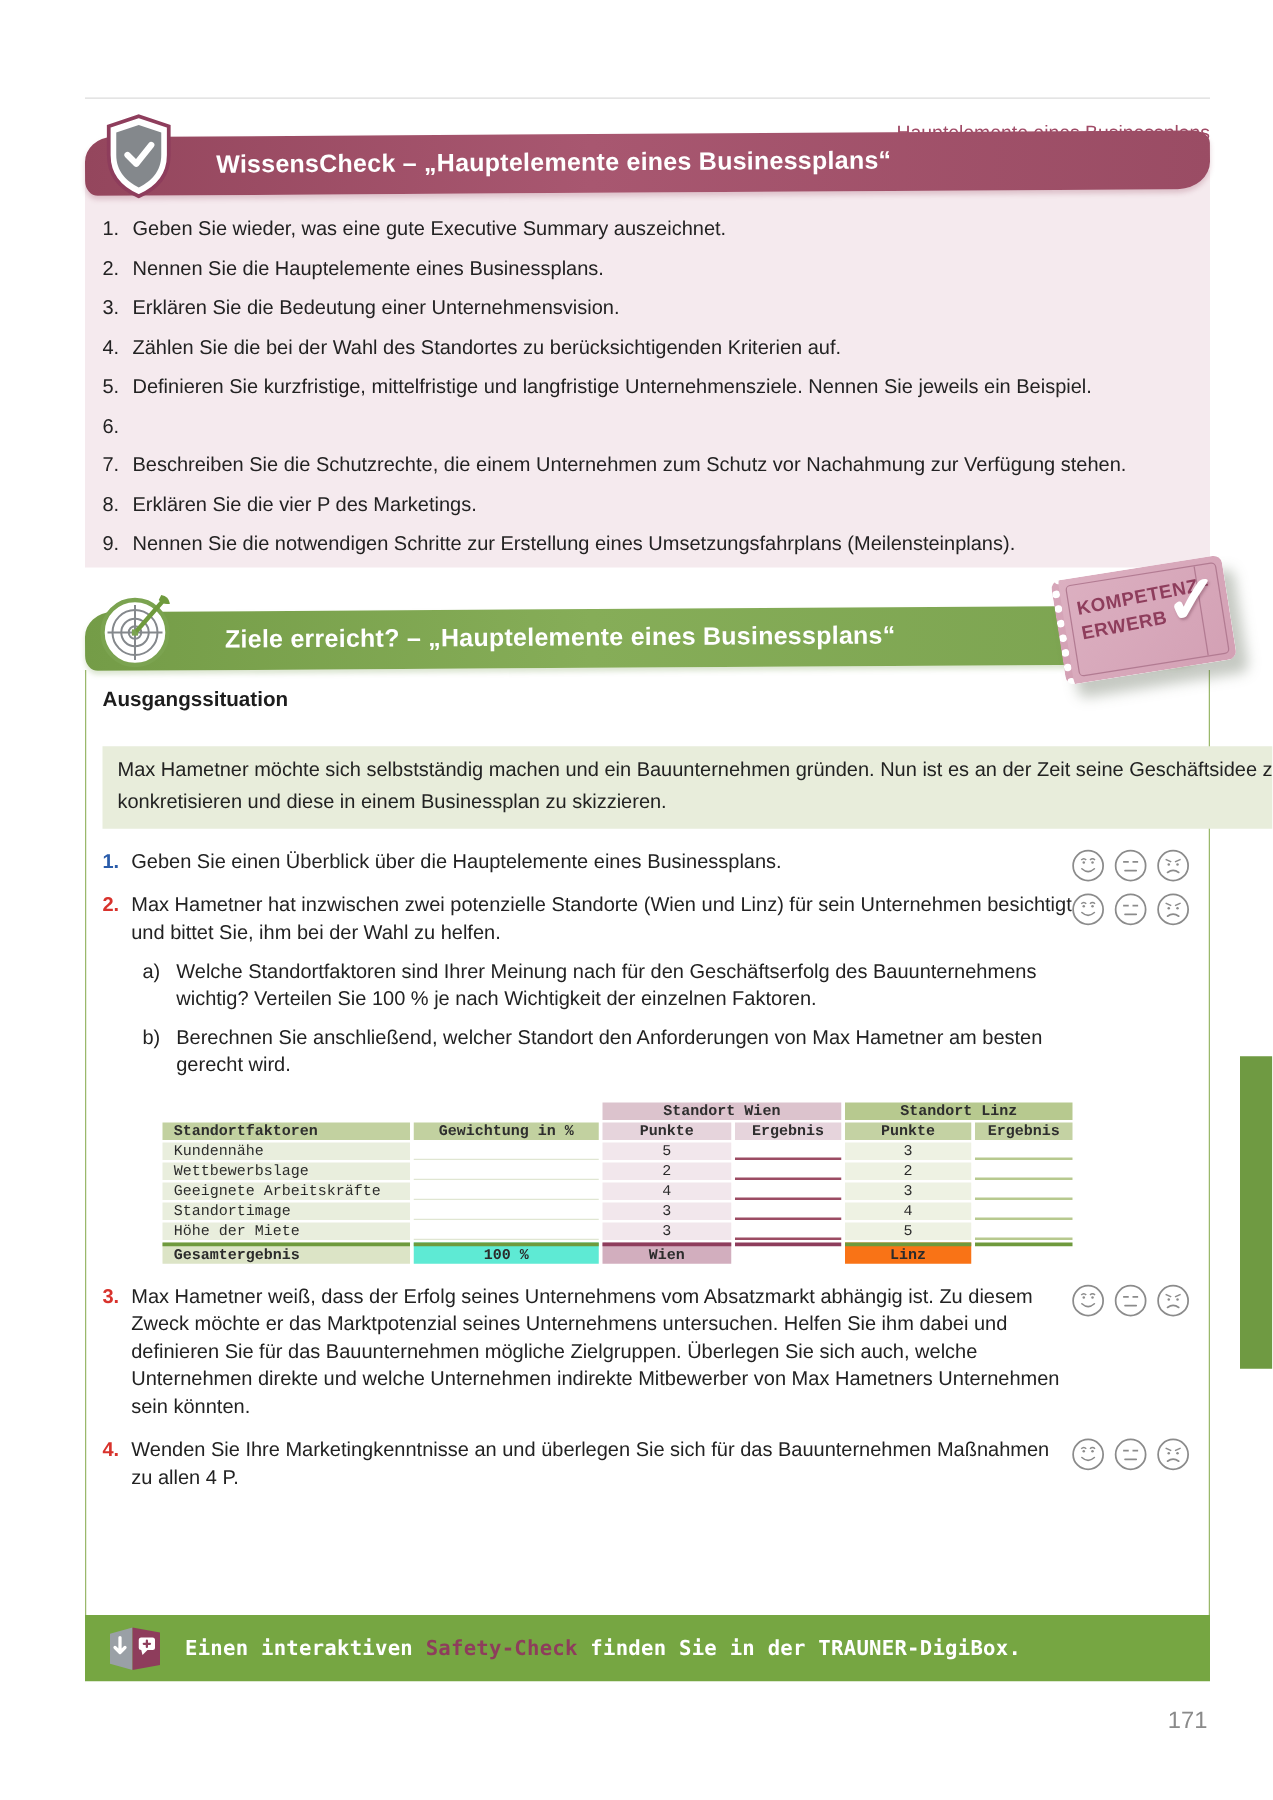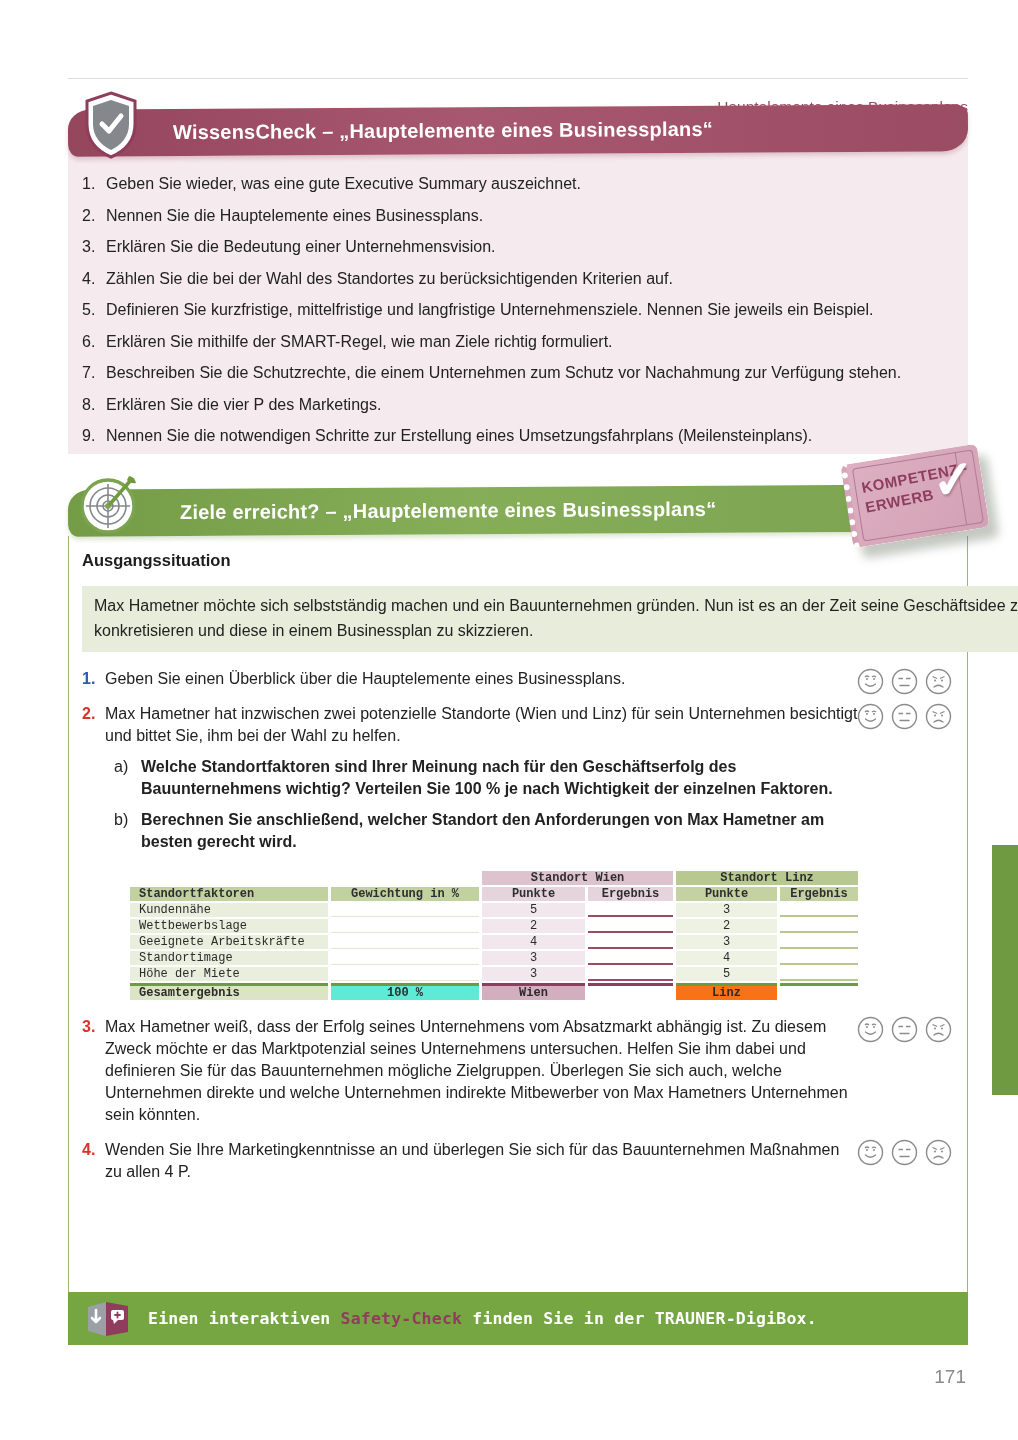--- a/index.html
+++ b/index.html
@@ -27,21 +27,21 @@
   .wc-section { position:absolute; left:68px; top:136px; width:900px; height:318px;
                 background:#f5eaee; padding:38px 16px 0 14px; }
   .wc-item { display:flex; margin-bottom:11.5px; font-size:16px; line-height:20px; color:#222; }
   .wc-num { width:24px; flex:0 0 24px; }
   .shield-wrap { position:absolute; left:82px; top:90px; }
 
   
   .ze-section { position:absolute; left:68px; top:536px; width:900px; height:756px;
                 background:#fff; border-left:1.5px solid #9ab86b; border-right:1.5px solid #9ab86b;
                 padding:15px 13px 0 13px; }
-  .ausgang-heading { font-size:16.5px; font-weight:bold; color:#1d1d1d; margin-bottom:16px; }
+  .ausgang-heading { font-size:16.5px; font-weight:bold; color:#1d1d1d; margin-bottom:27px; }
   .info-box { background:#e8eddb; padding:8px 12px; font-size:16px; line-height:1.55; color:#222; width:962px; }
   .target-wrap { position:absolute; left:79px; top:472px; }
 
   
   .ticket { position:absolute; left:846px; top:454px; width:138px; height:84px;
             background:linear-gradient(135deg,#dcb0c1,#d3a0b4); border-radius:7px;
             transform:rotate(-9deg); box-shadow:8px 12px 10px rgba(90,100,80,.35);
             border-left:6px dotted #ffffff; }
   .ticket-inner { position:absolute; inset:5px; border:1.5px solid #b27b92; border-radius:4px; }
   .ticket-stub { position:absolute; top:6px; bottom:6px; right:22px; width:0; border-left:1.5px solid #b27b92; }
@@ -52,21 +52,21 @@
 
   
   .tasks { margin-top:16px; }
   .task { position:relative; display:flex; margin-bottom:13px; font-size:16px; line-height:22px; }
   .task-num { width:23px; flex:0 0 23px; font-weight:bold; }
   .num-blue { color:#2a5caa; }
   .num-red  { color:#d8322c; }
   .task-body { width:755px; color:#222; }
   .subtask { display:flex; margin-top:9px; margin-left:9px; }
   .subtask-label { width:27px; flex:0 0 27px; }
-  .subtask-text { width:712px;font-weight:bold; }
+  .subtask-text { width:712px; }
   .smileys { position:absolute; right:2px; top:0; display:flex; gap:7px; }
   .smileys svg { display:block; }
 
   
   .loc-table { margin:16px 0 4px 45px; border-collapse:separate; border-spacing:3px 2px; }
   .loc-table td { height:14px; font-size:12px; vertical-align:middle;font-family:Liberation Mono, monospace; }
   .cell-label { background:#e9eedd; padding-left:9px; }
   .cell-gw { background:#ffffff; border-bottom:1.5px solid #e0e6d2; }
   .cell-wien-p { background:#f2e7ec; text-align:center; }
   .cell-wien-e { background:#ffffff; border-bottom:2px solid #9b4c63; }
@@ -122,21 +122,20 @@
     <div class="wc-item">
       <span class="wc-num">4.</span>
       <span>Zählen Sie die bei der Wahl des Standortes zu berücksichtigenden Kriterien auf.</span>
     </div>
     <div class="wc-item">
       <span class="wc-num">5.</span>
       <span>Definieren Sie kurzfristige, mittelfristige und langfristige Unternehmensziele. Nennen Sie jeweils ein Beispiel.</span>
     </div>
     <div class="wc-item">
       <span class="wc-num">6.</span>
-      <span>Erklären Sie mithilfe der SMART-Regel, wie man Ziele richtig formuliert.</span>
     </div>
     <div class="wc-item">
       <span class="wc-num">7.</span>
       <span>Beschreiben Sie die Schutzrechte, die einem Unternehmen zum Schutz vor Nachahmung zur Verfügung stehen.</span>
     </div>
     <div class="wc-item">
       <span class="wc-num">8.</span>
       <span>Erklären Sie die vier P des Marketings.</span>
     </div>
     <div class="wc-item">

